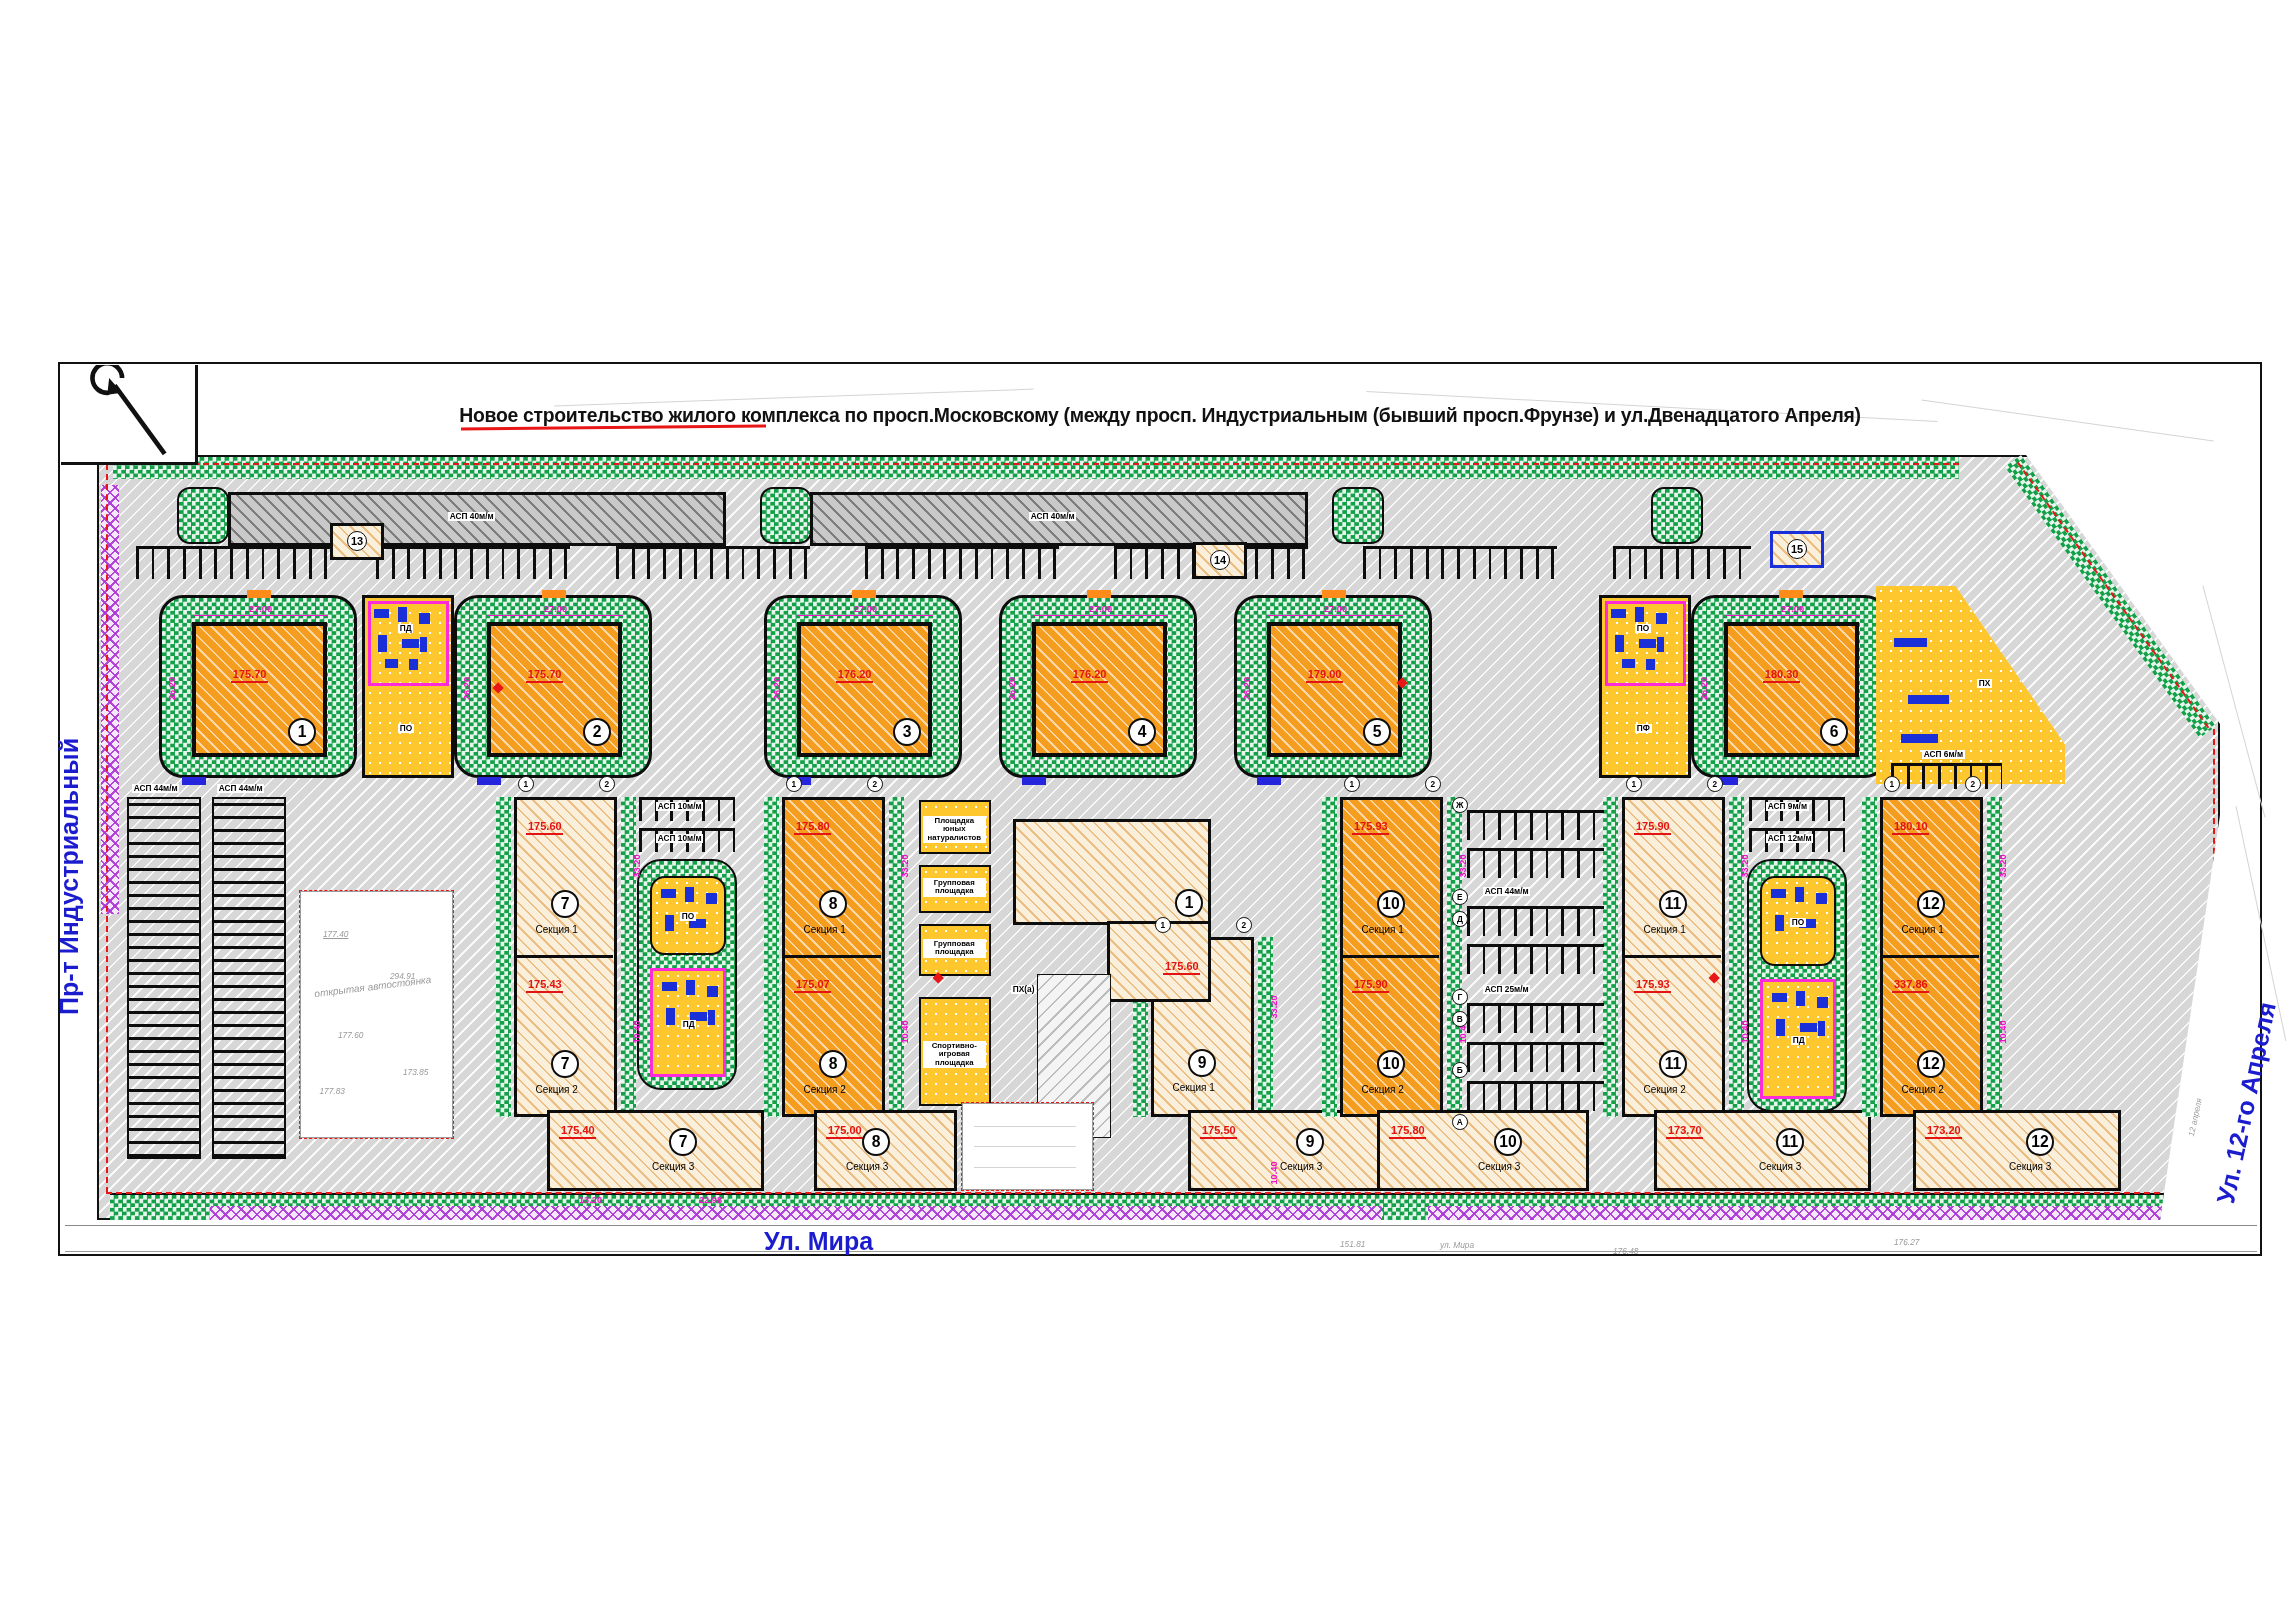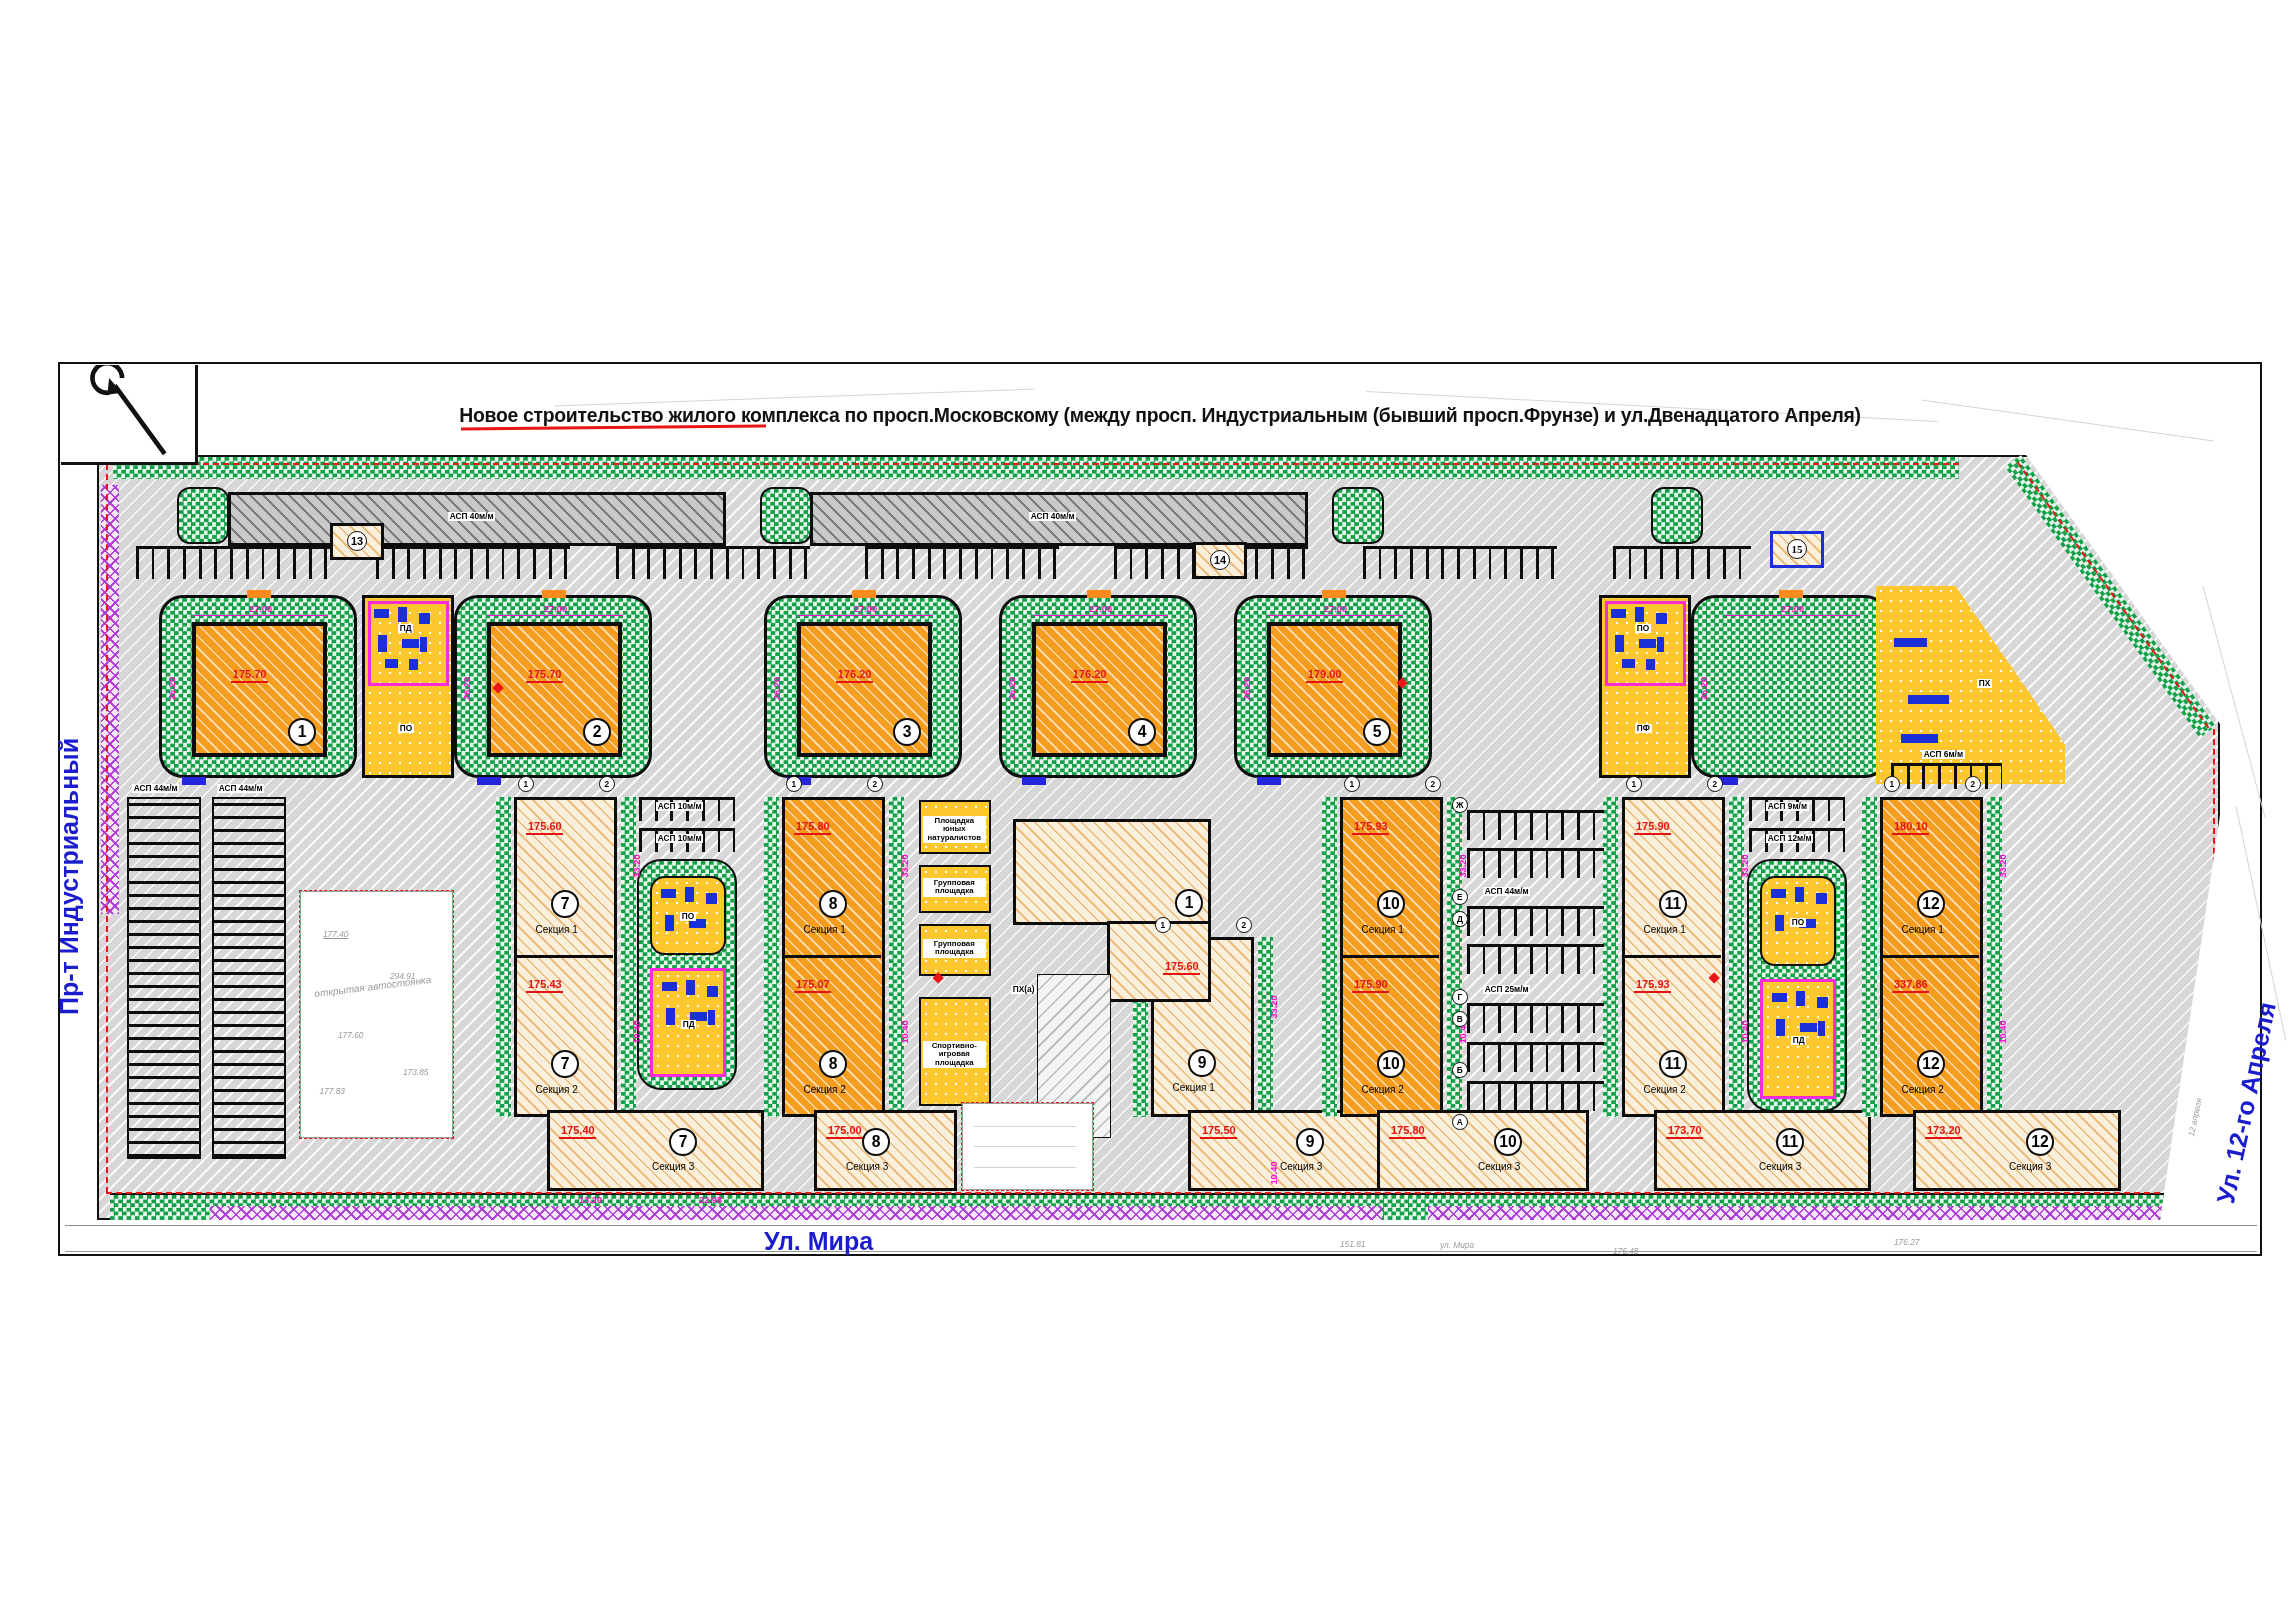--- a/index.html
+++ b/index.html
@@ -131,20 +131,24 @@
       <div class="abs orangeb" style="left: 30px; top: 24px; width: 135px; height: 135px; border: 4.6px solid rgb(13, 13, 13);">
         <div class="abs elev" style="left: 35px; top: 42px;">179.00</div>
         <div class="abs cnum" style="left: 92px; top: 92px;">5</div>
       </div>
     </div>
     <div class="abs green" style="left: 1592px; top: 138px; width: 198px; height: 183px; border: 3.7px solid rgb(13, 13, 13); border-radius: 24px;">
       <div class="abs dimline" style="left: 31px; top: 5.5px; width: 135px; height: 12px;">27.00</div>
       <div class="abs dim" style="left: -54px; top: 85px; width: 129px; height: 11px; transform: rotate(-90deg); text-align: center;">26.20</div>
       <div class="abs tab-o" style="left: 85px; top: -8.3px; width: 24px; height: 8.3px;"></div>
       <div class="abs tab-b" style="left: 20px; top: 179px; width: 24px; height: 8.3px;"></div>
+      <div class="abs orangeb" style="left: 30px; top: 24px; width: 135px; height: 135px; border: 4.6px solid rgb(13, 13, 13);">
+        <div class="abs elev" style="left: 35px; top: 42px;">180.30</div>
+        <div class="abs cnum" style="left: 92px; top: 92px;">6</div>
+      </div>
     </div>
     <div class="abs yellowpg blk" style="left: 263px; top: 138px; width: 92px; height: 183px;">
       <div class="abs" style="left: 2.8px; top: 2.8px; width: 81px; height: 85px; border: 3.7px solid rgb(255, 43, 217);"></div>
       <div class="abs chip" style="left: 33px; top: 26px;">ПД</div>
       <div class="abs chip" style="left: 33px; top: 126px;">ПО</div>
       <div class="abs blueic" style="left: 9.2px; top: 11px; width: 14.8px; height: 9.2px;"></div>
       <div class="abs blueic" style="left: 33px; top: 9.2px; width: 9.2px; height: 14.8px;"></div>
       <div class="abs blueic" style="left: 54px; top: 14.8px; width: 11px; height: 11px;"></div>
       <div class="abs blueic" style="left: 13px; top: 37px; width: 9.2px; height: 16.6px;"></div>
       <div class="abs blueic" style="left: 37px; top: 41px; width: 16.6px; height: 9.2px;"></div>
@@ -164,21 +168,21 @@
       <div class="abs blueic" style="left: 55px; top: 39px; width: 7.4px; height: 14.8px;"></div>
       <div class="abs blueic" style="left: 20px; top: 61px; width: 13px; height: 9.2px;"></div>
       <div class="abs blueic" style="left: 44px; top: 61px; width: 9.2px; height: 11px;"></div>
     </div>
     <div class="abs creamb" style="left: 231px; top: 66px; width: 54px; height: 37px; border: 3.7px solid rgb(13, 13, 13);">
       <div class="abs cnum sm" style="left: 14px; top: 4.6px;">13</div>
     </div>
     <div class="abs creamb" style="left: 1094px; top: 85px; width: 54px; height: 37px; border: 3.7px solid rgb(13, 13, 13);">
       <div class="abs cnum sm" style="left: 14px; top: 4.6px;">14</div>
     </div>
-    <div class="abs creamb" style="left: 1671px; top: 74px; width: 54px; height: 37px; border: 3.7px solid rgb(27, 47, 217); font-family: Liberation Serif, serif;">
+    <div class="abs creamb" style="left: 1671px; top: 74px; width: 54px; height: 37px; border: 3.7px solid rgb(27, 47, 217);">
       <div class="abs cnum sm" style="left: 14px; top: 4.6px;">15</div>
     </div>
     <div class="abs yellowpg" style="left: 1777px; top: 129px; width: 189px; height: 198px; clip-path: polygon(0px 0px, 42% 0px, 100% 80%, 100% 100%, 0px 100%);"></div>
     <div class="abs chip" style="left: 1878px; top: 222px;">ПХ</div>
     <div class="abs blueic" style="left: 1795px; top: 181px; width: 33px; height: 9.2px;"></div>
     <div class="abs blueic" style="left: 1809px; top: 238px; width: 41px; height: 9.2px;"></div>
     <div class="abs blueic" style="left: 1802px; top: 277px; width: 37px; height: 9.2px;"></div>
     <div class="abs combv" style="left: 1792px; top: 306px; width: 111px; height: 26px;"></div>
     <div class="abs chip" style="left: 1823px; top: 293px;">АСП 6м/м</div>
     <div class="abs pstrip" style="left: 28px; top: 340px; width: 74px; height: 362px;"></div>

